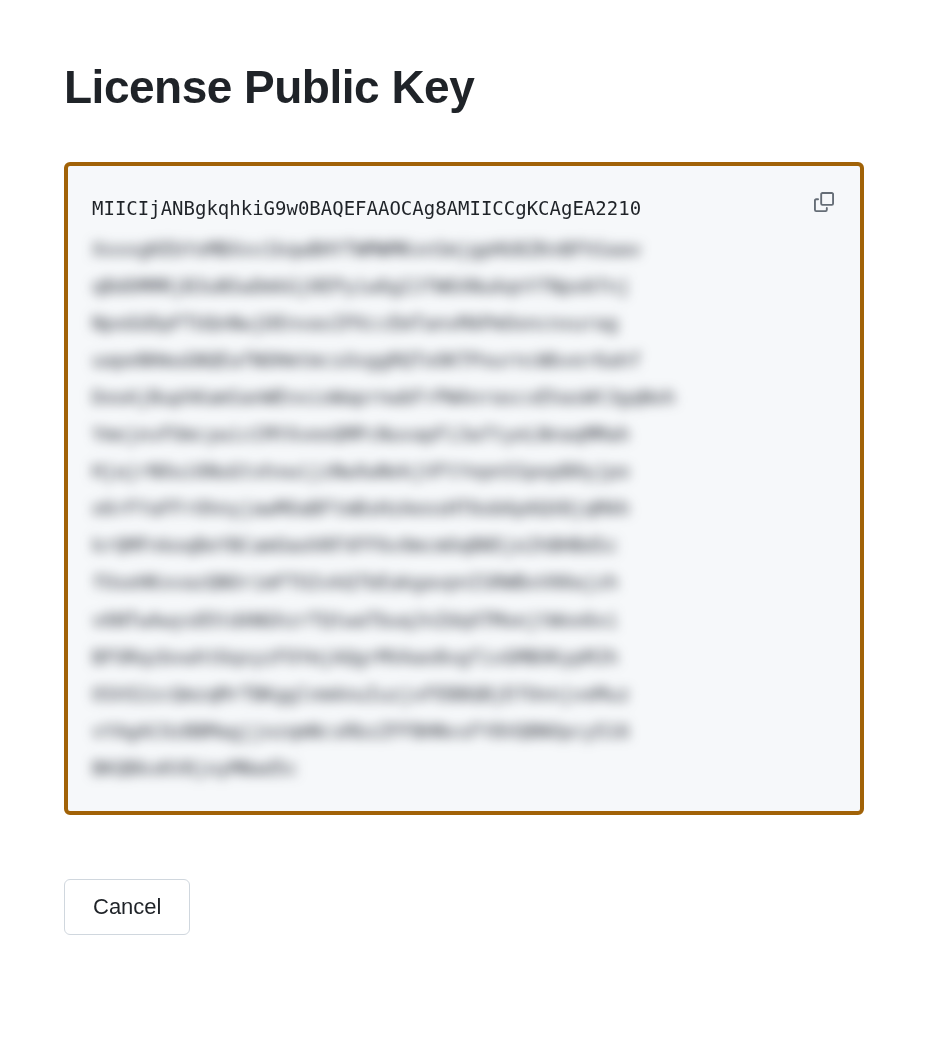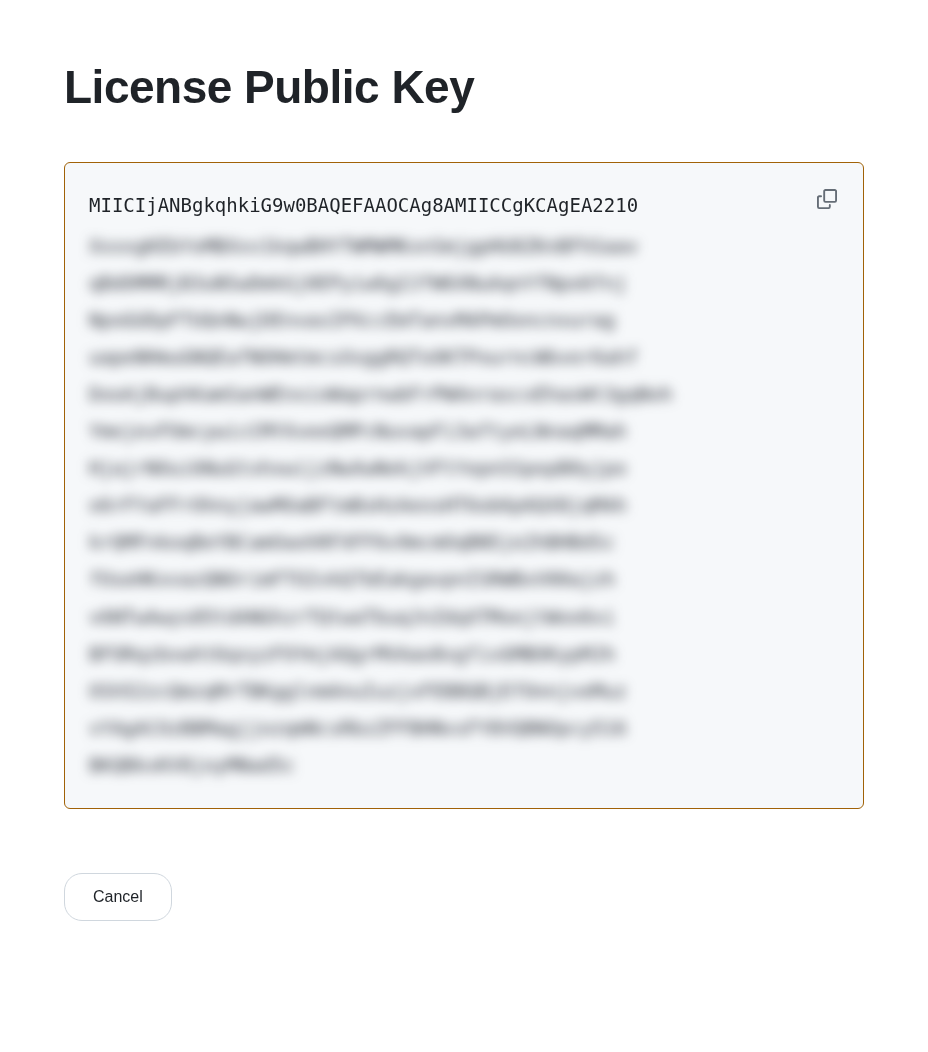--- a/index.html
+++ b/index.html
@@ -19,21 +19,21 @@
       font-size: 46px;
       font-weight: 700;
       color: #1f2328;
       margin-bottom: 48px;
       letter-spacing: -0.5px;
     }
     
     .code-box {
       position: relative;
       background: #f6f8fa;
-      border: 1px solid #a16207;
+      border: 4px solid #a16207;
       border-radius: 6px;
       padding: 24px;
       font-family: ui-monospace, SFMono-Regular, "SF Mono", Menlo, Consolas, monospace;
       font-size: 19px;
       line-height: 1.95;
       color: #1f2328;
       word-break: break-all;
       overflow: hidden;
     }
     
@@ -71,26 +71,26 @@
       width: 20px;
       height: 20px;
     }
     
     .actions {
       margin-top: 64px;
     }
     
     .cancel-button {
       font-family: inherit;
-      font-size: 16px;
+      font-size: 22px;
       font-weight: 400;
       color: #1f2328;
       background: #ffffff;
       border: 1px solid #d0d7de;
-      border-radius: 18px;
+      border-radius: 6px;
       padding: 14px 28px;
       cursor: pointer;
     }
   </style>
 </head>
 <body>
 
 <h1 class="page-title">License Public Key</h1>
 
 <div class="code-box">

